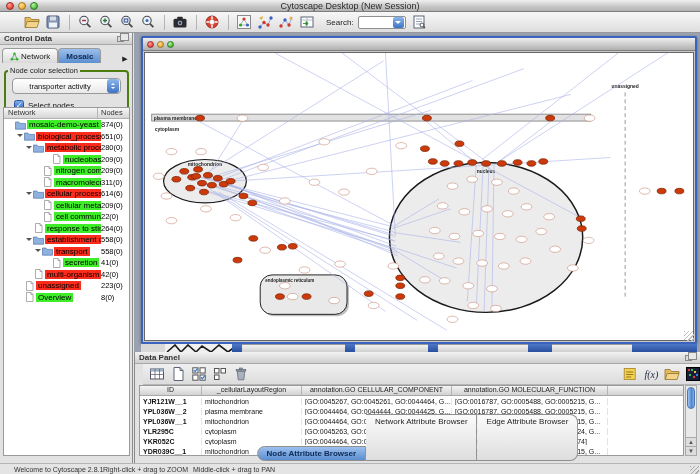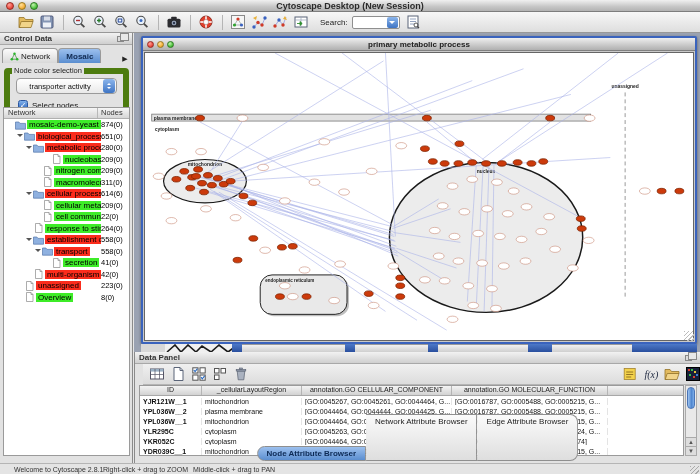--- a/index.html
+++ b/index.html
@@ -9,26 +9,26 @@
 
   
   .titlebar { position:absolute; left:0; top:0; width:700px; height:12px;
     background:linear-gradient(#f0f0f0,#c6c6c6 60%,#b2b2b2); border-bottom:1px solid #7d7d7d;
     display:flex; align-items:center; }
   .lights { display:flex; gap:4px; margin-left:6px; }
   .light { width:8px; height:8px; border-radius:50%; }
   .light.r { background:radial-gradient(circle at 35% 30%,#ffa49c,#ee4f43 60%,#b33229); border:0.5px solid #9a2b24;}
   .light.y { background:radial-gradient(circle at 35% 30%,#ffe09a,#f6b23c 60%,#b97f1d); border:0.5px solid #9a7a22;}
   .light.g { background:radial-gradient(circle at 35% 30%,#c4f2b0,#53c643 60%,#2f8f25); border:0.5px solid #2d7a22;}
-  .titlebar .title { position:absolute; left:0; right:0; text-align:center; font-size:9px; font-weight:bold; color:#2a2a2a; }
+  .titlebar .title { position:absolute; left:0; right:0; text-align:center; font-size:9px; font-weight:normal; color:#2a2a2a; }
 
   
   .toolbar { position:absolute; left:0; top:12px; width:700px; height:21px;
     background:linear-gradient(#f7f7f7,#dedede); border-bottom:1px solid #989898;
-    display:flex; align-items:center; padding-left:16px; }
+    display:flex; align-items:center; padding-left:22px; }
   .tbtn { width:19px; height:19px; border:none; background:transparent; padding:1px; margin:0 1px; cursor:pointer; }
   .tbtn svg { width:16px; height:16px; display:block; }
   .tsep { width:1px; height:15px; background:#b5b5b5; margin:0 5px; }
   .search-label { font-size:8px; color:#222; margin:0 4px 0 8px; }
   .combo { width:48px; height:13px; background:#fff; border:1px solid #8f8f8f; border-radius:2px;
     display:flex; align-items:center; position:relative; }
   .combo .cval { flex:1; font-size:7px; padding-left:2px; color:#333; }
   .combo .cbtn { width:11px; height:11px; margin-right:1px; border-radius:2px;
     background:linear-gradient(#8cb6ec,#3e74c4); display:flex; align-items:center; justify-content:center; }
   .combo .cbtn::after { content:""; border:3px solid transparent; border-top-color:#fff; margin-top:3px; }
@@ -43,21 +43,21 @@
   .float-icon::after { content:""; position:absolute; left:2px; top:-4px; width:7px; height:6px; border:1px solid #888; background:#e8e8e8; }
 
   .tabbar { position:absolute; left:2px; top:14px; width:129px; height:16px; display:flex; align-items:flex-end; }
   .tab { height:15px; display:flex; align-items:center; gap:2px; padding:0 7px; font-size:8px;
     border:1px solid #9a9a9a; border-bottom:none; border-radius:4px 4px 0 0;
     background:linear-gradient(#fbfbfb,#d9d9d9); color:#222; }
   .tab.sel { background:linear-gradient(#9cc0ee,#5b8ed0); font-weight:bold; color:#102a52; }
   .tab-overflow { margin-left:auto; font-size:7px; color:#222; width:12px; text-align:center; }
 
   .groupbox { position:absolute; left:4px; top:33px; width:125px; height:68px;
-    border:6px solid #4d7c0f; border-radius:4px; }
+    border:2px solid #4d7c0f; border-radius:4px; }
   .groupbox legend { font-size:7.5px; color:#222; padding:0 2px; margin-left:2px; }
   .big-combo { margin:3px 6px 0 6px; height:16px; background:linear-gradient(#ffffff,#e9e9e9);
     border:1px solid #9a9a9a; border-radius:4px; display:flex; align-items:center; }
   .big-combo .cval { flex:1; text-align:center; font-size:7.5px; color:#111; }
   .big-combo .stepper { width:12px; height:14px; margin-right:1px; border-radius:3px;
     background:linear-gradient(#8cb6ec,#3e74c4); display:flex; flex-direction:column; align-items:center; justify-content:center; }
   .stepper i { display:block; border:2.5px solid transparent; }
   .stepper i.up { border-bottom-color:#fff; margin-bottom:1px; }
   .stepper i.dn { border-top-color:#fff; margin-top:1px; }
   .chk-row { display:flex; align-items:center; gap:4px; margin:6px 0 0 8px; }
@@ -496,21 +496,20 @@
   </div>
 
   <div class="mdi">
     <div class="view-window">
       <div class="vw-titlebar">
         <div class="lights">
           <span class="light r"></span>
           <span class="light y"></span>
           <span class="light g"></span>
         </div>
-        <span class="title">primary metabolic process</span>
       </div>
       <div class="canvas" id="net-canvas">
           <svg viewBox="0 0 552 291">
             <rect x="5" y="62" width="445" height="7" fill="#e2e2e2" stroke="#777" stroke-width="0.8"></rect>
             <text x="7" y="67.5" font-size="5" font-weight="bold" fill="#222">plasma membrane</text>
             <text x="8" y="79" font-size="5" font-weight="bold" fill="#222">cytoplasm</text>
             <ellipse cx="59" cy="130" rx="42" ry="22" fill="#ececec" stroke="#1a1a1a" stroke-width="1.2"></ellipse>
             <text x="59" y="115" font-size="5" font-weight="bold" text-anchor="middle" fill="#222">mitochondrion</text>
             <ellipse cx="344" cy="187" rx="98" ry="76" fill="#ececec" stroke="#1a1a1a" stroke-width="1.5"></ellipse>
             <text x="344" y="122" font-size="5" font-weight="bold" text-anchor="middle" fill="#222">nucleus</text>

